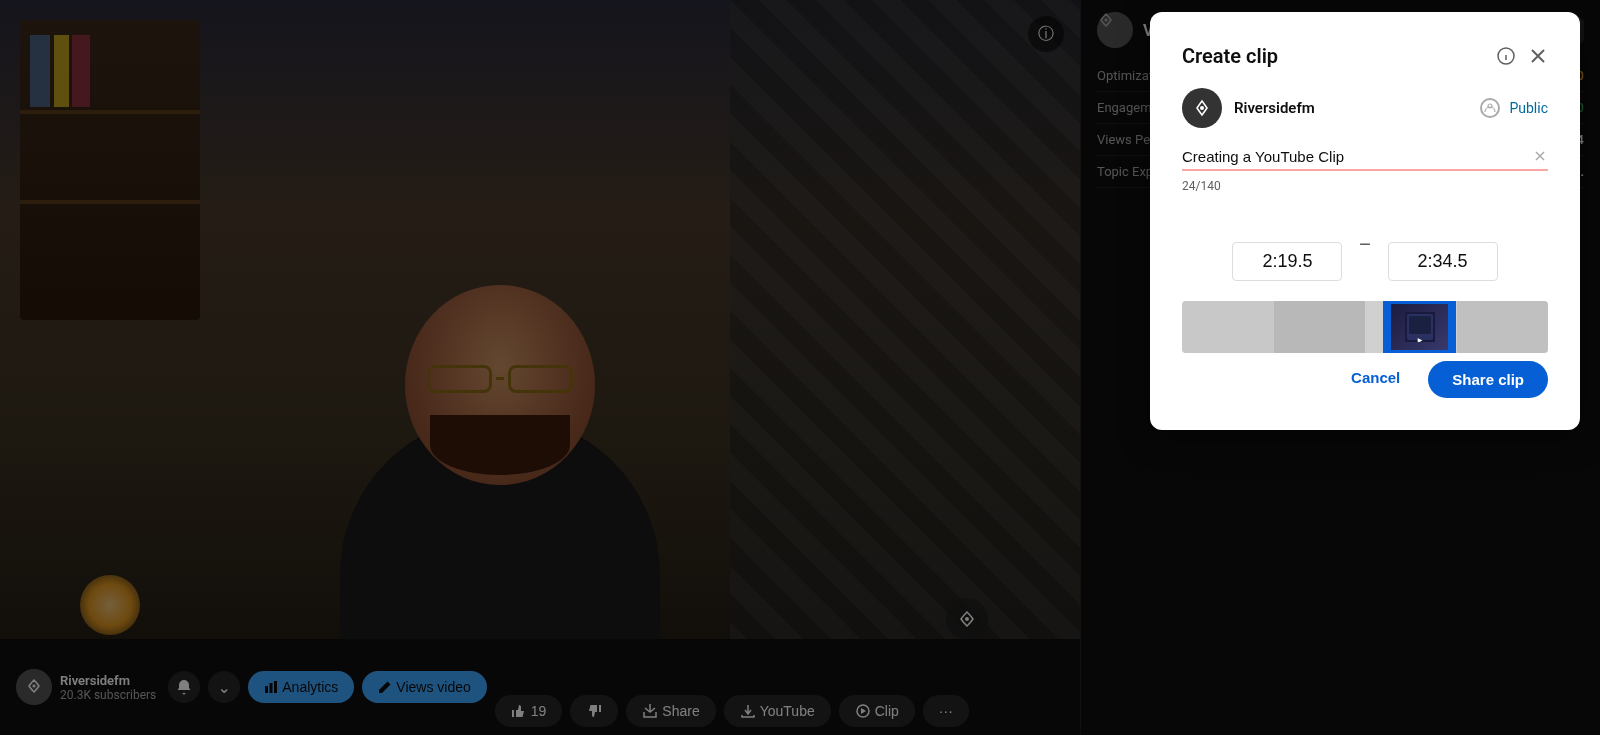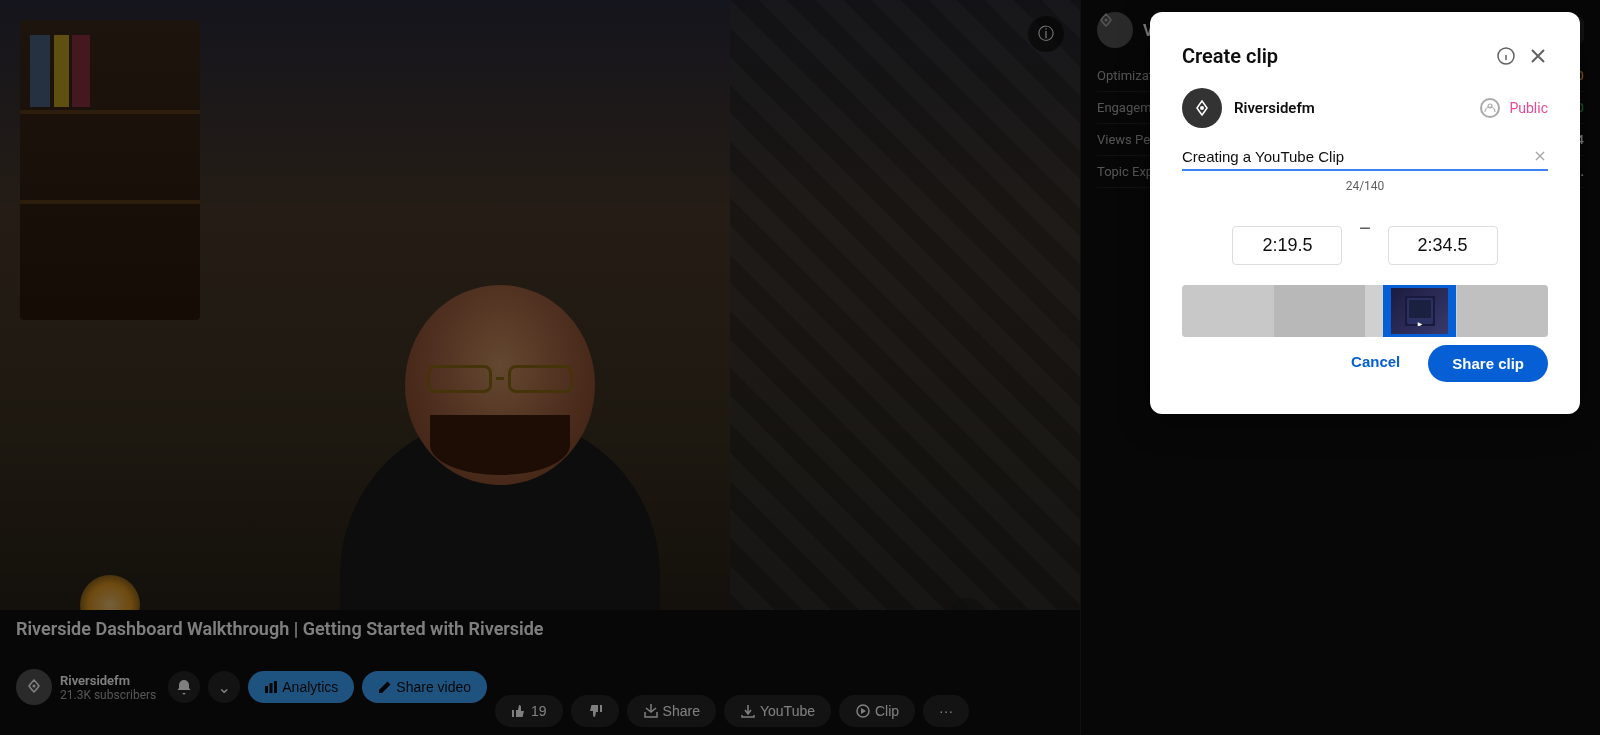--- a/index.html
+++ b/index.html
@@ -267,21 +267,21 @@
       flex: 1;
       font-size: 15px;
       font-weight: 600;
       color: #0f0f0f;
     }
 
     .modal-visibility {
       display: flex;
       align-items: center;
       gap: 9px;
-      color: #ec4899;
+      color: #0369a1;
       font-size: 14px;
     }
 
     .modal-visibility-icon {
       width: 20px;
       height: 20px;
       border: 2px solid #aaa;
       border-radius: 50%;
       display: flex;
       align-items: center;
@@ -292,44 +292,45 @@
 
     
     .modal-title-input-container {
       position: relative;
       margin-bottom: 8px;
     }
 
     .modal-title-input {
       width: 100%;
       border: none;
-      border-bottom: 2px solid #3b82f6;
+      border-bottom: 2px solid #fca5a5;
       outline: none;
       font-size: 15px;
       color: #0f0f0f;
       padding: 4px 30px 4px 0;
       background: transparent;
     }
 
     .modal-title-clear {
       position: absolute;
       right: 0;
       top: 50%;
       transform: translateY(-50%);
       background: none;
       border: none;
       cursor: pointer;
       color: #aaa;
       font-size: 16px;
     }
 
     .modal-char-count {
-      text-align: center;
+      text-align: left;
       color: #606060;
       font-size: 12px;
+      margin-bottom: 16px;
     }
 
     
     .modal-time-row {
       display: flex;
       align-items: center;
       justify-content: center;
       gap: 16px;
       margin-bottom: 20px;
     }
@@ -506,33 +507,32 @@
         <span style="color:rgba(255,255,255,0.8);font-size:10px;font-weight:600;letter-spacing:2px;text-transform:uppercase;">RIVERSIDE</span>
       </div>
 
       <div class="info-btn-overlay">ⓘ</div>
     </div>
 
   </div>
 </div>
 
 <div style="position:absolute;left:0;bottom:0;width:1080px;background:#0f0f0f;padding:8px 16px;">
-  <div style="color:white;font-size:18px;font-weight:600;margin-bottom:8px;">Riverside Dashboard Walkthrough | Getting Started with Riverside</div>
 
   <div style="display:flex;align-items:center;gap:8px;">
 
     <div style="width:36px;height:36px;border-radius:50%;background:#555;display:flex;align-items:center;justify-content:center;flex-shrink:0;">
       <svg width="18" height="18" viewBox="0 0 18 18" fill="none">
         <path d="M9 2 Q6 5 4 8 Q6 11 9 14 Q12 11 14 8 Q12 5 9 2Z" stroke="white" stroke-width="1.5"></path>
         <circle cx="9" cy="8" r="1.5" fill="white"></circle>
       </svg>
     </div>
     <div style="display:flex;flex-direction:column;margin-right:4px;">
       <span style="color:white;font-size:13px;font-weight:600;">Riversidefm</span>
-      <span style="color:#aaa;font-size:12px;">21.3K subscribers</span>
+      <span style="color:#aaa;font-size:12px;">20.3K subscribers</span>
     </div>
 
     <button style="width:32px;height:32px;border-radius:50%;background:#272727;border:none;color:white;cursor:pointer;display:flex;align-items:center;justify-content:center;">
       <svg width="16" height="16" viewBox="0 0 16 16" fill="white">
           <path d="M8 1a5 5 0 00-5 5v3l-1.5 2h13L13 9V6a5 5 0 00-5-5zM6.5 14a1.5 1.5 0 003 0"></path>
         </svg>
     </button>
     <button style="width:32px;height:32px;border-radius:50%;background:#272727;border:none;color:white;cursor:pointer;display:flex;align-items:center;justify-content:center;font-size:16px;">⌄</button>
 
     <button class="action-btn action-btn-primary">
@@ -541,21 +541,21 @@
           <rect x="5.5" y="3" width="3" height="10"></rect>
           <rect x="10" y="1" width="3" height="12"></rect>
         </svg>
       <span>Analytics</span>
     </button>
 
     <button class="action-btn action-btn-primary">
       <svg width="14" height="14" viewBox="0 0 14 14" fill="currentColor">
           <path d="M9.5 1.5l3 3L4 13H1v-3L9.5 1.5z"></path>
         </svg>
-      <span>Share video</span>
+      <span>Views video</span>
     </button>
 
     <button class="action-btn action-btn-secondary">
       <svg width="16" height="16" viewBox="0 0 16 16" fill="white">
           <path d="M5 14H11.5L13 8H10V4c0-1-0.5-2-2-2L7 7H5V14ZM3 7H1v7h2V7Z"></path>
         </svg>
       <span>19</span>
     </button>
 
     <button class="action-btn action-btn-secondary">

